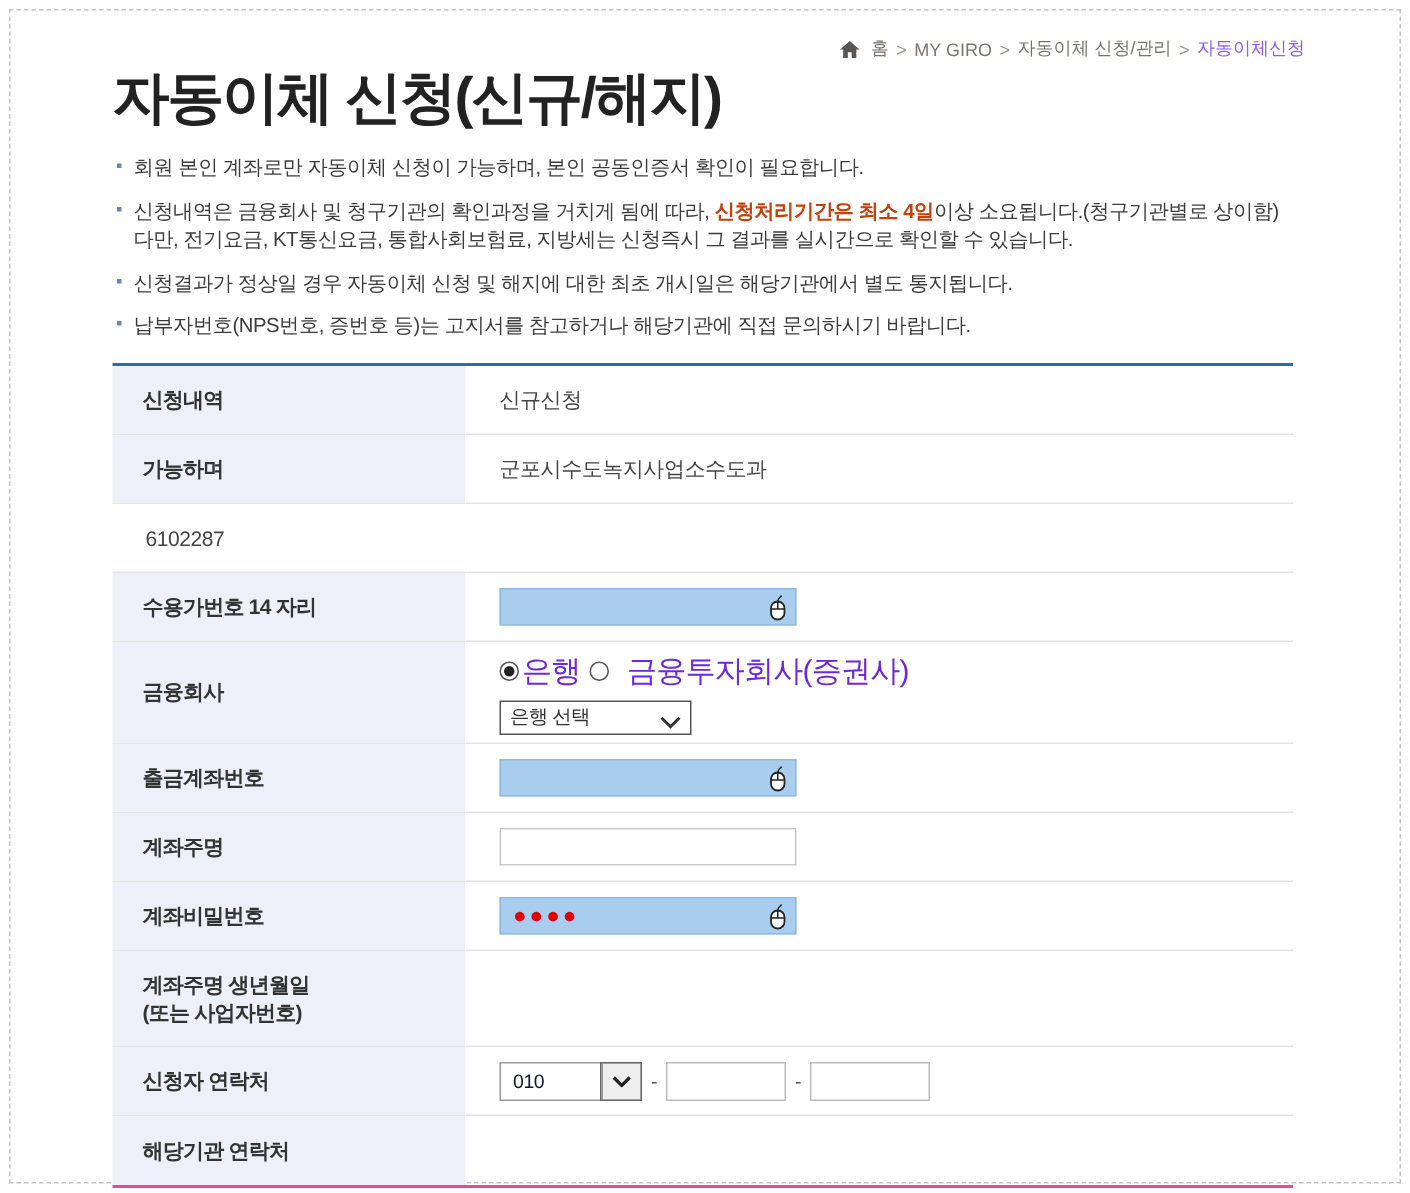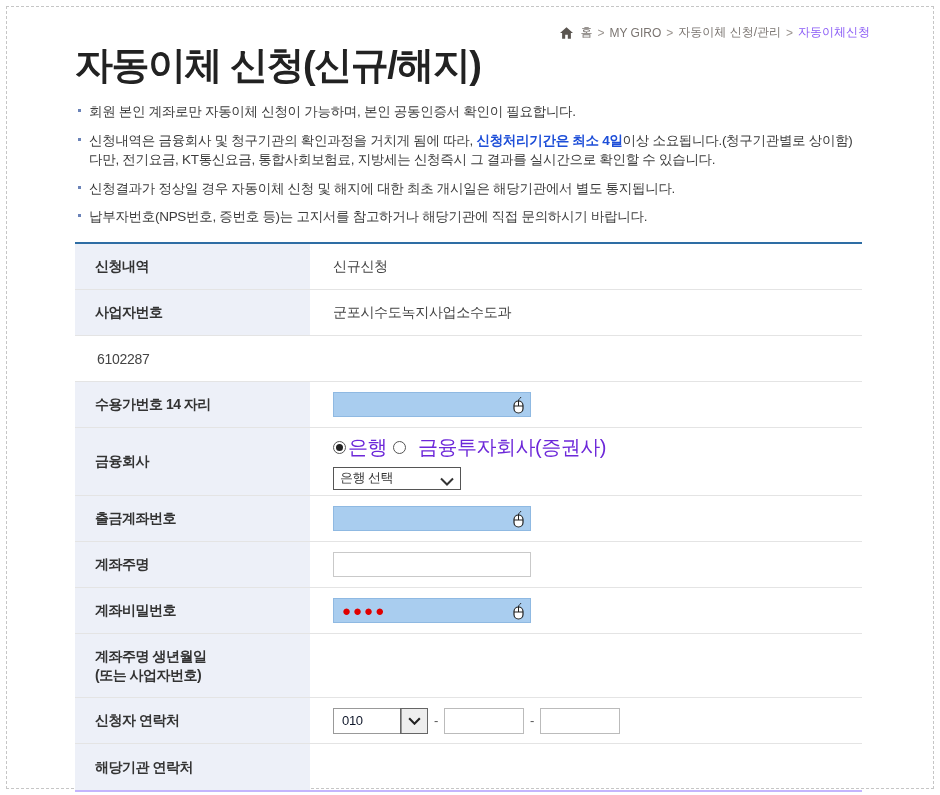--- a/index.html
+++ b/index.html
@@ -14,24 +14,24 @@
   .breadcrumb .crumb.current { color:#8b5cf6; font-weight:normal;text-align:right; }
   .home-ic { width:13px; height:12px; display:inline-block; margin-right:2px; }
 
   
   .page-title { position:absolute; left:75px; top:40px; font-size:38px; font-weight:bold; color:#222; letter-spacing:-1.5px; }
 
   
   .notices { position:absolute; left:78px; top:102px; width:790px; list-style:none; }
   .notices li { position:relative; padding-left:11px; font-size:13.5px; line-height:1.45; color:#3c3c3c; margin-bottom:9px; letter-spacing:-0.3px; }
   .notices li::before { content:""; position:absolute; left:0; top:7px; width:3px; height:3px; background:#6b83b8; }
-  .red-strong { color:#1d4ed8; font-weight:bold; }
-
-  
-  .form-table { position:absolute; left:75px; top:242px; width:787px; border-top:2px solid #2e6da4; border-bottom:2px solid #c4b5fd; }
+  .red-strong { color:#c2410c; font-weight:bold; }
+
+  
+  .form-table { position:absolute; left:75px; top:242px; width:787px; border-top:2px solid #2e6da4; border-bottom:2px solid #ec4899; }
   .frow { display:flex; border-bottom:1px solid #e4e4e4; min-height:46px; }
   .frow:last-child { border-bottom:none; }
   .fth { width:236px; background:#edf0f8; border-right:1px solid #fff; padding:0 10px 0 20px; display:flex; flex-direction:column; justify-content:center; font-size:14px; font-weight:bold; color:#333; letter-spacing:-0.5px; line-height:1.35; }
   .ftd { flex:1; padding:0 10px 0 22px; display:flex; align-items:center; font-size:14px; color:#444; letter-spacing:-0.3px; }
   .frow.tall { min-height:68px; }
   .frow.tall2 { min-height:64px; }
   .ftd.col { flex-direction:column; align-items:flex-start; justify-content:center; gap:6px; }
 
   
   .secure-input { position:relative; width:198px; height:25px; background:#a9cdef; border:1px solid #8fb9e2; display:flex; align-items:center; padding:0 26px 0 8px; cursor:text; }
@@ -89,21 +89,21 @@
 </ul>
 
 <div class="form-table">
 
   <div class="frow">
     <div class="fth">신청내역</div>
     <div class="ftd">신규신청</div>
   </div>
 
   <div class="frow">
-    <div class="fth">사업자번호</div>
+    <div class="fth">가능하며</div>
     <div class="ftd">군포시수도녹지사업소수도과</div>
   </div>
 
   <div class="frow">
     <div class="ftd">6102287</div>
   </div>
 
   <div class="frow">
     <div class="fth">수용가번호 14 자리</div>
     <div class="ftd">

